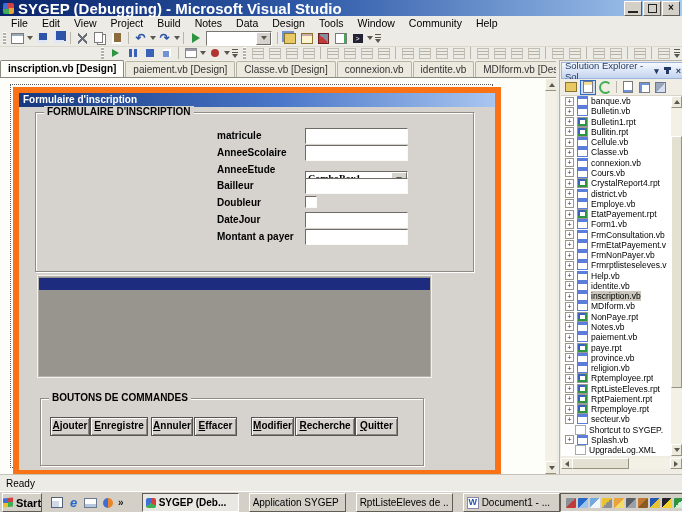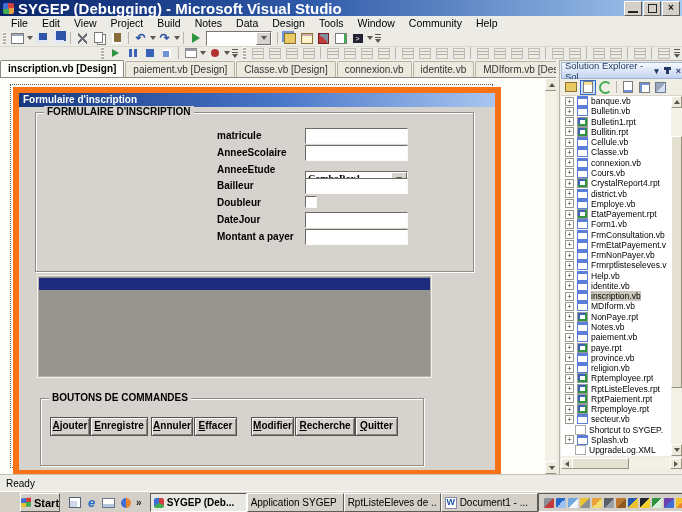--- a/index.html
+++ b/index.html
@@ -131,33 +131,33 @@
   .tico.file{background:#fff;border:1px solid #aaa}
   .tlbl{overflow:hidden}
   .trow.sel .tlbl{background:#cbc7bc}
   .sevscroll{position:absolute;left:111px;top:35px;width:11px;height:360px;background:#f3f1e6}
   .sehscroll{position:absolute;left:1px;top:397px;width:121px;height:11px;background:#f3f1e6}
 
   
   .statusbar{left:0;top:474px;width:682px;height:17px;background:#ecebe5;border-top:1px solid #c6c3b6;
     display:flex;align-items:center;padding-left:6px;font-size:10px}
   .taskbar{left:0;top:491px;width:682px;height:21px;background:#d4d0c8;border-top:1px solid #fff;display:flex;align-items:center}
-  .startbtn{width:52px;height:17px;margin-left:20px;background:#d4d0c8;border:1px solid;border-color:#fff #5f5c56 #5f5c56 #fff;
+  .startbtn{width:52px;height:17px;margin-left:2px;background:#d4d0c8;border:1px solid;border-color:#fff #5f5c56 #5f5c56 #fff;
     display:flex;align-items:center;justify-content:center;font-weight:bold;font-size:11px}
   .flag{width:10px;height:9px;margin-right:3px;transform:skewY(-6deg);
     background:conic-gradient(#d43f3f 0 25%,#3fae52 25% 50%,#e8c230 50% 75%,#3f6fd4 75% 100%)}
   .qlsep{width:3px;height:15px;margin:0 3px;background:repeating-linear-gradient(180deg,#fff 0 1px,#9a968a 1px 3px)}
   .qli{width:15px;height:15px;margin:0 1px;display:flex;align-items:center;justify-content:center;font-size:11px}
   [data-name="show-desktop-icon"]{color:#666}
   [data-name="show-desktop-icon"] .px{width:10px;height:9px;background:#cfd9e8;border:1px solid #55637a;box-shadow:inset -3px 3px 0 #fff}
   [data-name="internet-explorer-icon"]{color:#2769c8;font-weight:bold;font-style:italic;font-size:13px}
   [data-name="mail-icon"] .px{width:11px;height:8px;background:#fdfdfd;border:1px solid #6a7890;box-shadow:inset 0 -3px 0 #b8c6dd}
   [data-name="media-player-icon"] .px{width:10px;height:10px;border-radius:50%;background:conic-gradient(#e8842c 0 50%,#3f6fd4 50% 100%)}
   .qmore{font-size:10px;font-weight:bold;margin:0 2px;color:#222}
-  .task{width:89px;height:17px;margin-left:0;background:#d4d0c8;border:1px solid;border-color:#fff #5f5c56 #5f5c56 #fff;
+  .task{width:89px;height:17px;margin-left:10px;background:#d4d0c8;border:1px solid;border-color:#fff #5f5c56 #5f5c56 #fff;
     display:flex;align-items:center;padding:0 3px;font-size:10px;white-space:nowrap;overflow:hidden}
   .task.active{background:#e9e7e1;border-color:#5f5c56 #fff #fff #5f5c56;font-weight:bold}
   .task .tico16{width:10px;height:10px;min-width:10px;margin-right:3px;border-radius:2px}
   .task .vsic{background:conic-gradient(#d43f3f 0 33%,#3fae52 33% 66%,#3f6fd4 66% 100%)}
   .task .wic{background:#fff;border:1px solid #88a;color:#2356b0;font-weight:bold;font-size:9px;line-height:9px;text-align:center;border-radius:0}
   .tray{margin-left:auto;margin-right:2px;height:17px;display:flex;align-items:center;padding:0 4px;
     border:1px solid;border-color:#5f5c56 #fff #fff #5f5c56}
   .trico{width:10px;height:10px;margin:0 1px;border-radius:1px}
 </style>
 </head>

